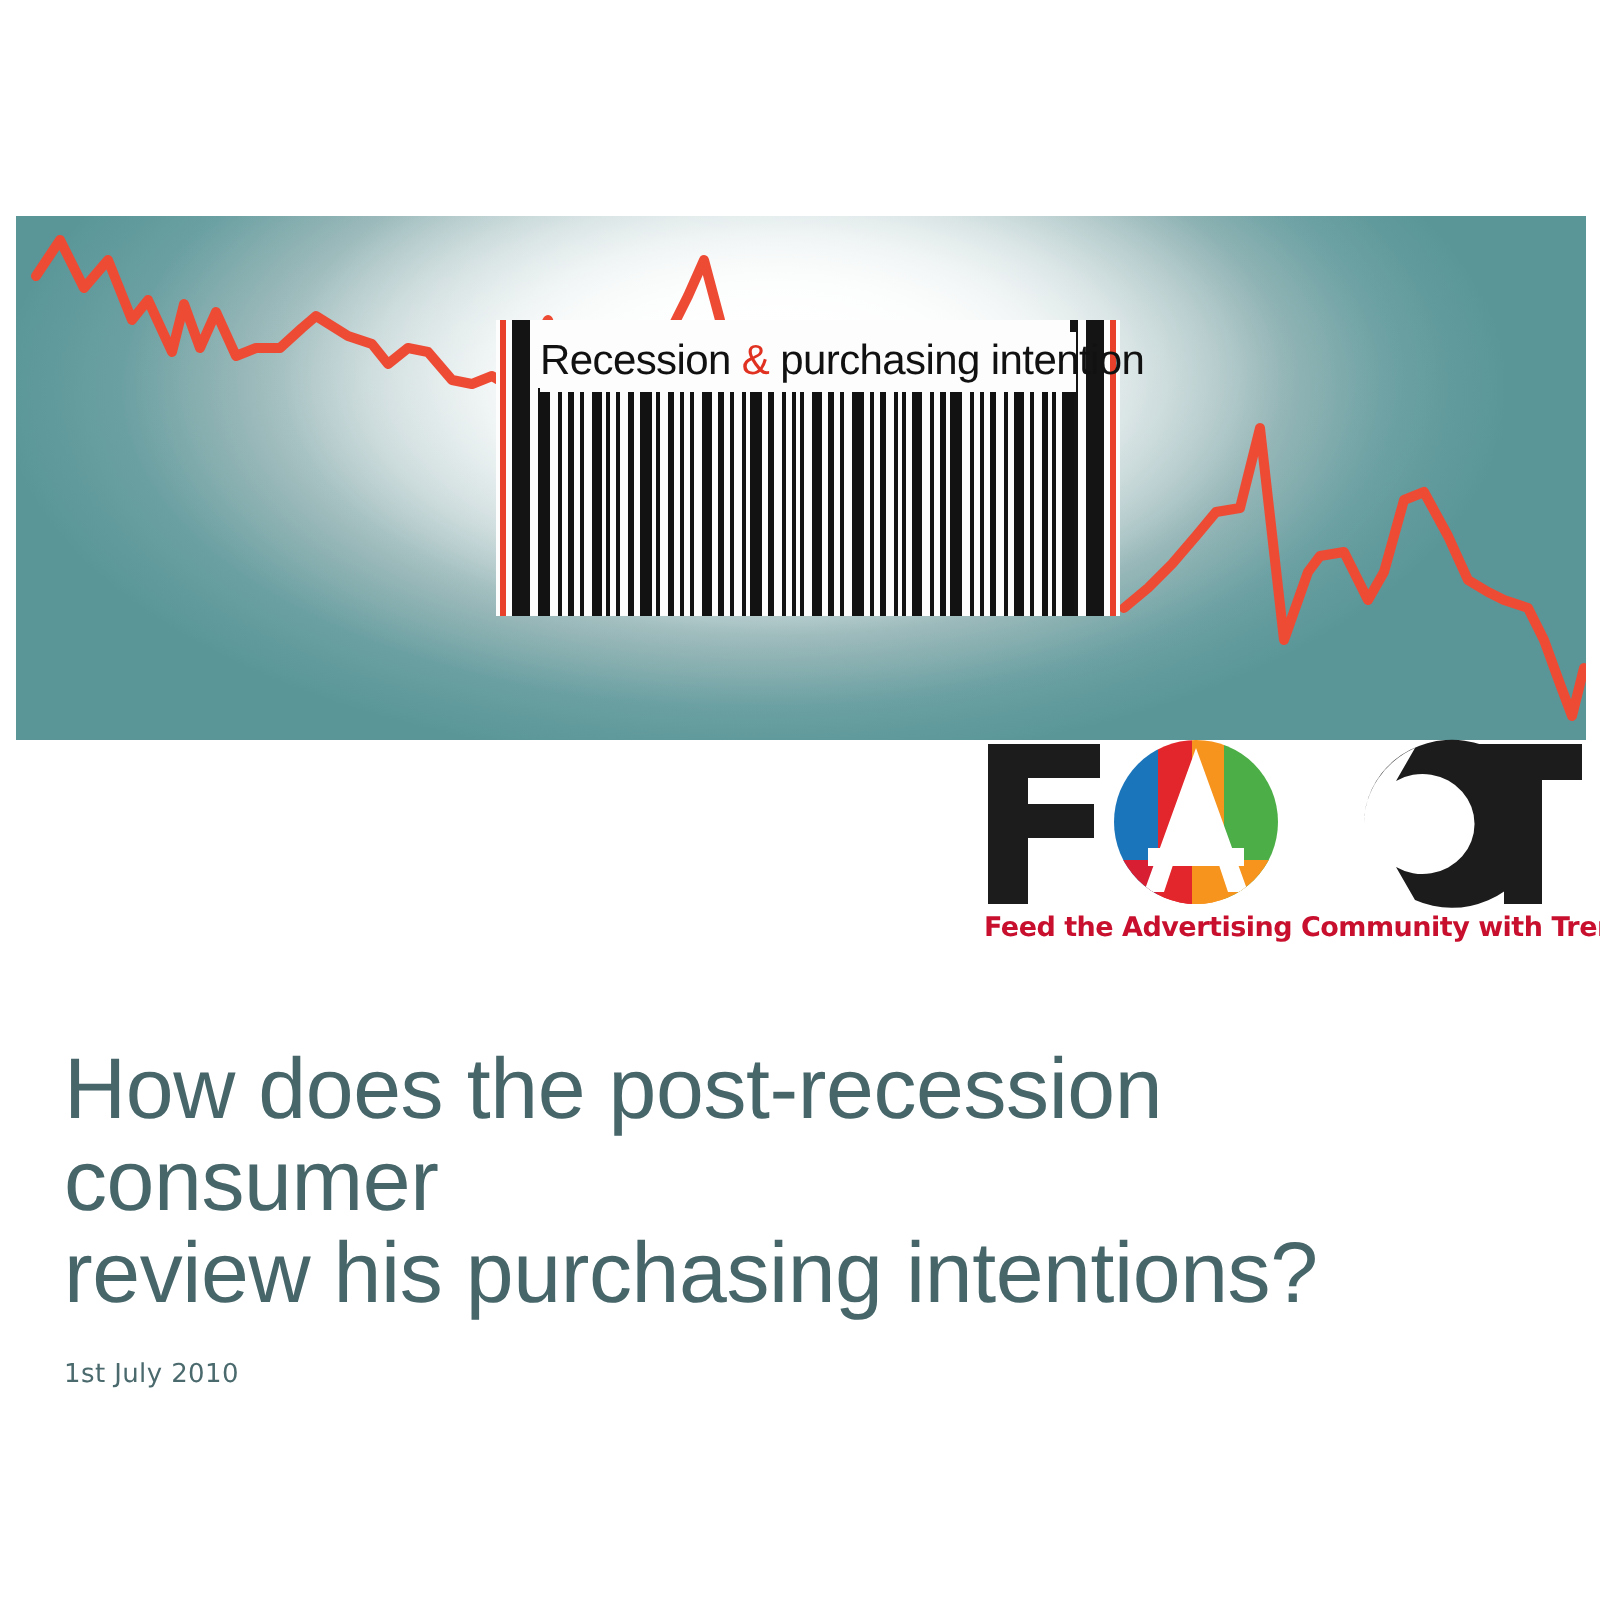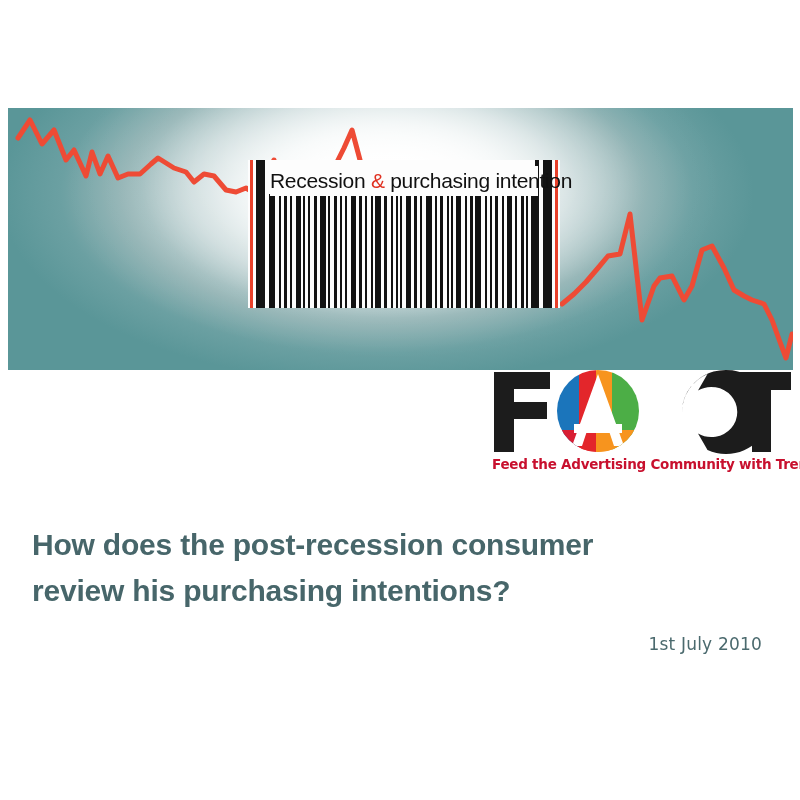--- a/index.html
+++ b/index.html
@@ -158,36 +158,35 @@
 
   
   #title-block {
     position: absolute;
     left: 32px;
     top: 522px;
     width: 730px;
   }
   #page-title {
     font-family: "Liberation Sans", sans-serif;
-    font-size: 30px;
-    font-weight: bold;
+    font-size: 43px;
+    font-weight: normal;
     line-height: 46px;
     color: #47666a;
     letter-spacing: -0.2px;
     margin: 0;
     white-space: pre-line;
   }
   #page-date {
     margin-top: 20px;
     font-family: "DejaVu Sans", sans-serif;
-    font-size: 17px;
+    font-size: 13px;
     font-weight: normal;
     color: #4b6a6e;
     letter-spacing: 0.2px;
-    text-align: right;
   }
 </style>
 </head>
 <body>
 
 <div id="hero-banner">
 
   <div class="grad-overlay"></div>
 
   <svg class="chart-line" viewBox="0 0 785 262" preserveAspectRatio="none">

